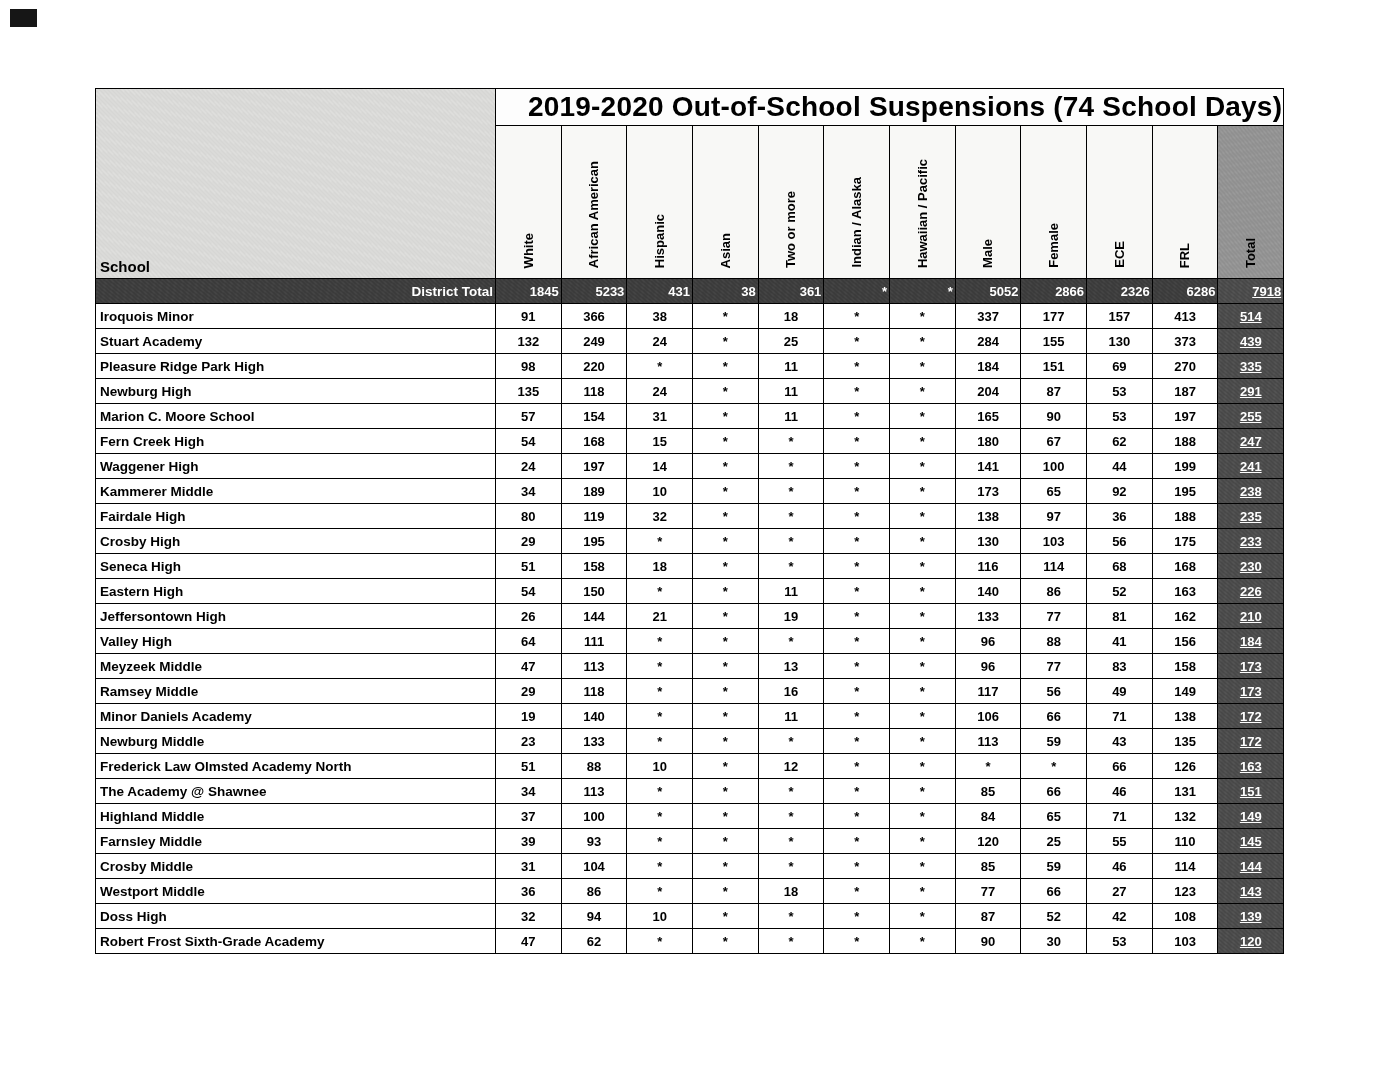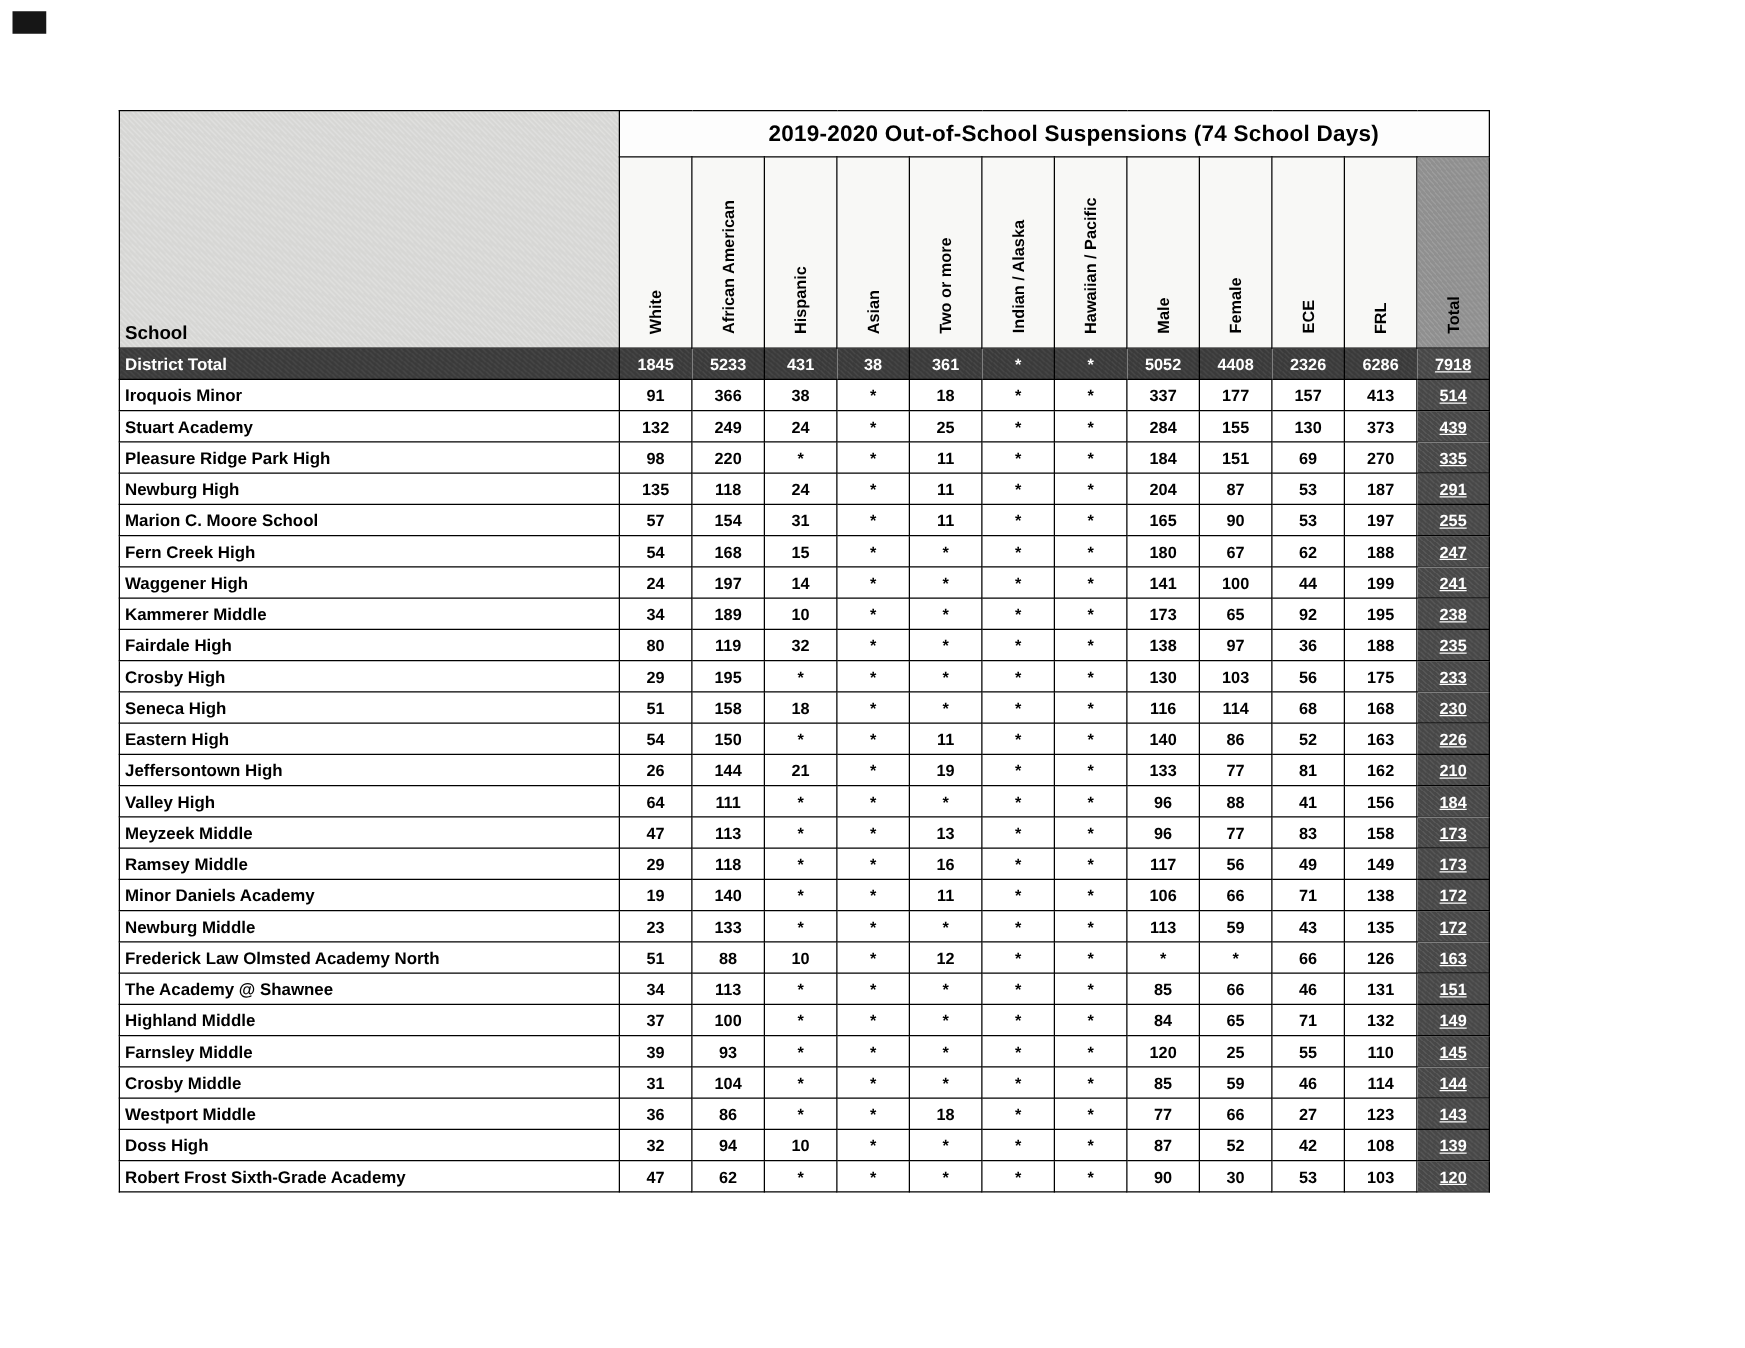--- a/index.html
+++ b/index.html
@@ -19,21 +19,21 @@
   }
   th.corner{
     width:391px;
     background:#d6d6d4;
     background-image:repeating-linear-gradient(47deg, rgba(255,255,255,.25) 0 1px, transparent 1px 3px);
     vertical-align:bottom;text-align:left;
     padding:2px 4px 3px 4px;
     font-size:15px;font-weight:bold;margin-top:12px;
   }
   th.title{
-    height:34px;font-size:18px;font-weight:bold;text-align:center;
+    height:34px;font-size:28px;font-weight:bold;text-align:center;
     background:#fdfdfd;letter-spacing:.2px;padding-left:32px;
   }
   th.rot{
     width:57px;height:146px;vertical-align:bottom;text-align:center;
     background:#f8f8f6;padding:0 0 6px 0;
   }
   th.rot.total-h{
     background:#8f8f8f;
     background-image:repeating-linear-gradient(50deg, rgba(255,255,255,.12) 0 1px, transparent 1px 3px);
   }
@@ -46,20 +46,21 @@
   tbody td{
     height:24px;font-size:13px;font-weight:bold;text-align:center;
     background:#ffffff;padding:0 2px;
   }
   tbody td.school{
     text-align:left;padding-left:4px;font-size:13.5px;
   }
   tr.district-total td{
     background:#3a3a3a;color:#ffffff;
     background-image:repeating-linear-gradient(40deg, rgba(255,255,255,.07) 0 1px, transparent 1px 3px);
+    text-align:right;
   }
   tbody td.total-cell{
     background:#474747;color:#ffffff;
     background-image:repeating-linear-gradient(40deg, rgba(255,255,255,.09) 0 1px, transparent 1px 3px);
     text-decoration:underline;
   }
 </style>
 </head>
 <body>
 
@@ -92,21 +93,21 @@
       <tr class="district-total">
         <td class="school">District Total</td>
         <td>1845</td>
         <td>5233</td>
         <td>431</td>
         <td>38</td>
         <td>361</td>
         <td>*</td>
         <td>*</td>
         <td>5052</td>
-        <td>4408</td>
+        <td>2866</td>
         <td>2326</td>
         <td>6286</td>
         <td class="total-cell">7918</td>
       </tr>
       <tr>
         <td class="school">Iroquois Minor</td>
         <td>91</td>
         <td>366</td>
         <td>38</td>
         <td>*</td>

